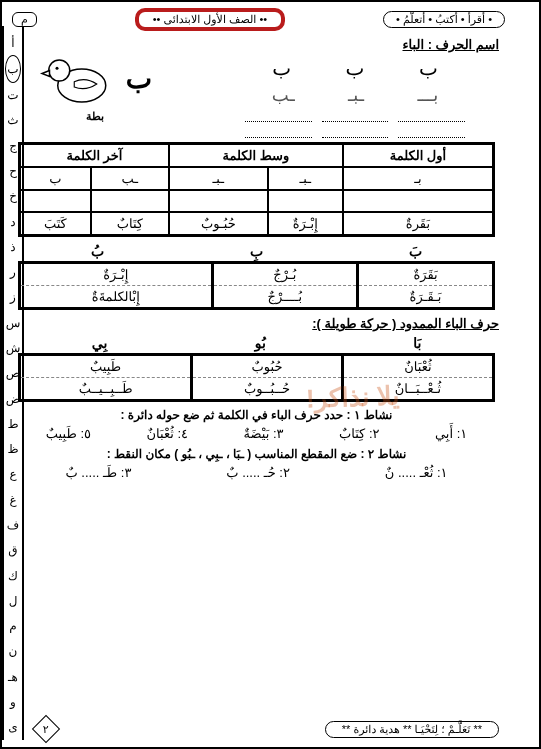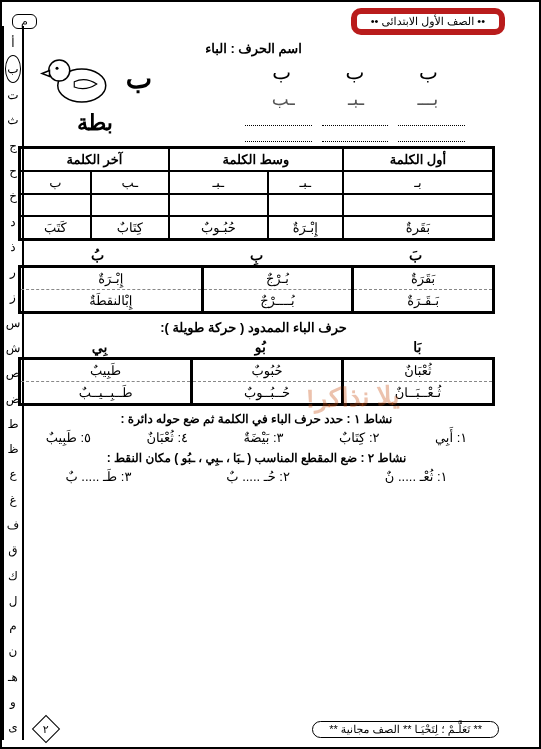--- a/index.html
+++ b/index.html
@@ -3,40 +3,40 @@
 <meta charset="utf-8">
 <style>
   * { box-sizing: border-box; margin: 0; padding: 0; }
   body { background: #fff; width: 541px; height: 749px; font-family: 'Arial', sans-serif; position: relative; direction: rtl; color: #000; }
   .page { position: absolute; inset: 0; border: 2px solid #000; }
   .inner { position: absolute; top: 6px; right: 34px; left: 6px; bottom: 8px; }
   
   
   .topbar { display: flex; justify-content: space-between; align-items: center; font-size: 11px; margin-bottom: 6px; gap: 6px; }
   .top-right { border: 1px solid #000; border-radius: 10px; padding: 1px 12px; white-space: nowrap; }
-  .top-mid { border: 6px solid #b91c1c; border-radius: 10px; padding: 1px 14px; white-space: nowrap; text-align: center; }
+  .top-mid { border: 4px solid #b91c1c; border-radius: 10px; padding: 1px 14px; white-space: nowrap; text-align: center; }
   .top-left { border: 1px solid #000; border-radius: 6px; padding: 0 8px; margin-left: 4px; }
 
   
   .alpha { position: absolute; top: 24px; left: 0; width: 22px; height: 714px; border-right: 2px solid #000; border-left: 2px solid #000; display: flex; flex-direction: column; align-items: center; font-size: 12px; line-height: 1; padding-top: 4px; }
   .alpha div { flex: 1; display: flex; align-items: center; justify-content: center; }
   .alpha .current { border: 1px solid #000; border-radius: 50%; width: 16px; height: 16px; }
 
   
-  .sec-title { font-size: 13px; font-weight: bold; text-align: center; margin: 6px 6px 2px 0; }
+  .sec-title { font-size: 13px; font-weight: bold; text-align: right; margin: 6px 6px 2px 0; text-decoration: underline; }
   .glyph-row { display: flex; justify-content: space-around; font-size: 20px; margin: 4px 40px; }
   .glyph-row2 { display: flex; justify-content: space-around; font-size: 18px; margin: 2px 40px; color: #555; }
   .dotted { display: flex; justify-content: space-around; margin: 4px 40px; gap: 10px; }
   .dotted span { flex: 1; border-bottom: 1px dotted #000; height: 12px; }
 
   
   .img-box { position: absolute; top: 40px; right: 340px; width: 140px; text-align: center; }
   .duck-svg { width: 80px; height: 60px; }
   .big-ba { font-size: 28px; font-weight: bold; }
-  .word-duck { font-size: 22px; font-weight: bold; margin-top: 2px; }
+  .word-duck { font-size: 11px; font-weight: bold; margin-top: 2px; }
 
   
   table { border-collapse: collapse; width: 96%; margin: 2px auto 6px; font-size: 13px; text-align: center; }
   table.thick { border: 3px solid #000; }
   table.thick th, table.thick td { border: 2px solid #000; padding: 3px 2px; height: 22px; }
   table.thick th { font-weight: bold; }
   .dashed-row td { border-top: 1px dashed #888 !important; border-bottom: 1px dashed #888 !important; height: 18px; font-size: 11px; color: #666; }
 
   
   .sound-headers { display: flex; justify-content: space-around; font-size: 14px; font-weight: bold; margin: 4px 10px 2px; }
@@ -90,20 +90,21 @@
     <div>م</div>
     <div>ن</div>
     <div>هـ</div>
     <div>و</div>
     <div>ى</div>
   </div>
 
   <div class="inner">
 
     <div class="topbar">
+      <div class="top-right">• أقرأ • أكتبُ • أتعلّمُ •</div>
       <div class="top-mid">•• الصف الأول الابتدائى ••</div>
       <div class="top-left">م</div>
     </div>
 
     <div class="sec-title">اسم الحرف :   الباء</div>
     <div style="position:relative;">
       <div style="width:300px;">
         <div class="glyph-row">
           <span>ب</span>
           <span>ب</span>
@@ -183,21 +184,21 @@
         <td>
               <div class="inner-cell top">بَقَرَةٌ</div>
               <div class="inner-cell">بَـقَـرَةٌ</div>
             </td>
         <td>
               <div class="inner-cell top">بُـرْجٌ</div>
               <div class="inner-cell">بُــــرْجٌ</div>
             </td>
         <td>
               <div class="inner-cell top">إِبْـرَةٌ</div>
-              <div class="inner-cell">إِبْالنقطَةٌ</div>
+              <div class="inner-cell">إِبْالكلمةَةٌ</div>
             </td>
       </tr>
     </tbody>
       </table>
 
     <div class="sec-title">حرف الباء الممدود ( حركة طويلة ):</div>
     <div class="sound-headers">
       <span>بَا</span>
       <span>بُو</span>
       <span>بِي</span>
@@ -231,21 +232,21 @@
     </div>
 
     <div class="ex">نشاط ٢ : ضع المقطع المناسب ( ـبَا ، ـبِي ، ـبُو ) مكان النقط :</div>
     <div class="ex-fill">
       <span>١: ثُعْـ ..... نٌ</span>
       <span>٢: حُـ ..... بٌ</span>
       <span>٣: طَـ ..... بٌ</span>
     </div>
 
     <div class="footer">
-      <div class="pill">** تَعَلَّـمْ ؛ لِتَحْيَـا ** الصف مجانية **</div>
+      <div class="pill">** تَعَلَّـمْ ؛ لِتَحْيَـا ** هدية دائرة **</div>
       <div class="pagenum">
           <span>٢</span>
         </div>
     </div>
   </div>
 
   <div class="wm">يلا نذاكر!</div>
 </div>
 
 </body></html>

